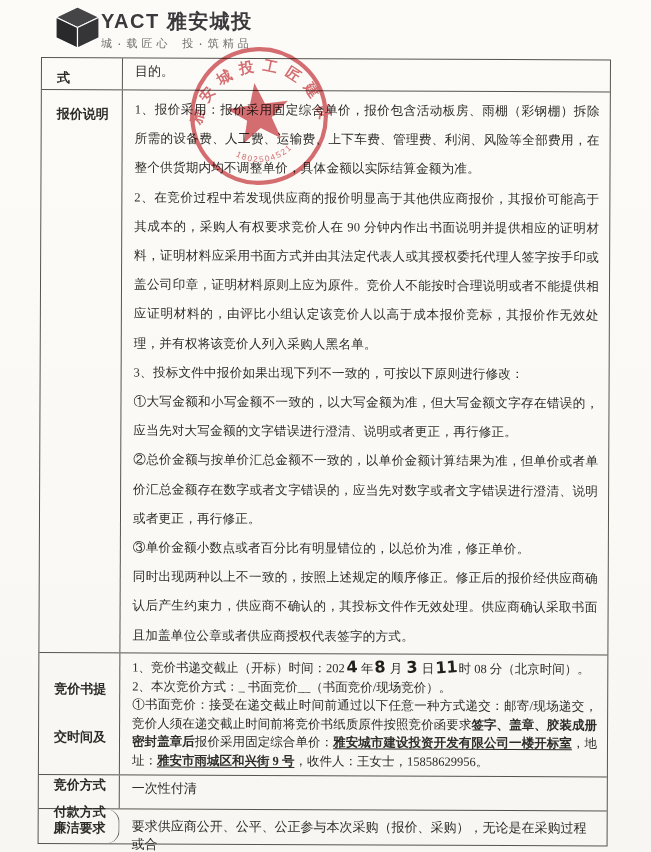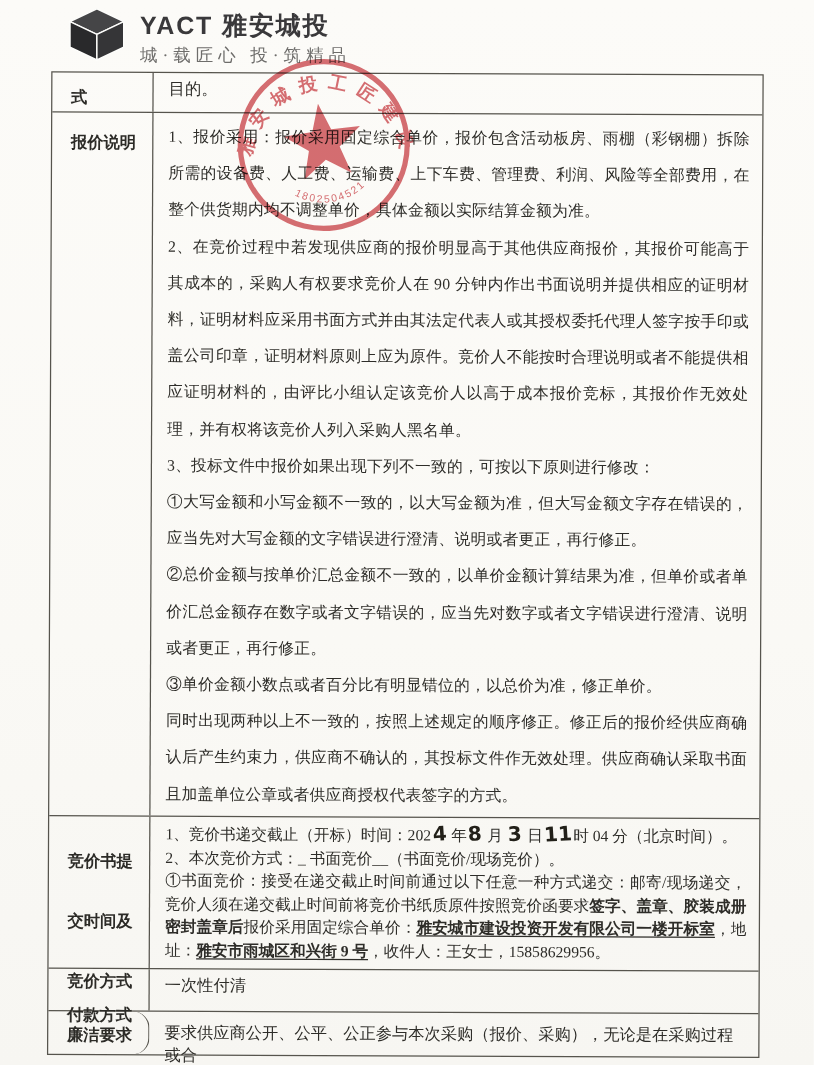--- a/index.html
+++ b/index.html
@@ -7,30 +7,30 @@
     width:651px;height:852px;
     background:#fcfbf8;
     font-family:"Liberation Serif","DejaVu Serif",serif;
     color:#2e2d29;
     overflow:hidden;
   }
   .scan-page{position:relative;width:651px;height:852px;
     background:linear-gradient(180deg,#fcfbf8 0%,#faf9f5 60%,#f7f6f2 100%);}
 
   
-  .logo-block{position:absolute;top:6px;left:54px;display:flex;align-items:flex-start;gap:11px;}
+  .logo-block{position:absolute;top:6px;left:54px;display:flex;align-items:flex-start;}
   .logo-cube{width:47px;height:43px;flex:0 0 auto;}
   .logo-text{padding-top:4px;}
   .logo-title{
     font-family:"Liberation Sans","DejaVu Sans",sans-serif;
     font-weight:bold;font-size:20px;letter-spacing:1.5px;color:#3a393b;line-height:22px;
   }
   .logo-tagline{
-    font-family:Liberation Serif, serif;
-    font-size:14px;color:#6e6d6b;letter-spacing:4px;margin-top:4px;
+    font-family:Liberation Mono, monospace;
+    font-size:11px;color:#6e6d6b;letter-spacing:4px;margin-top:4px;
   }
 
   
   .doc-table{
     position:absolute;top:57px;left:41px;width:570px;
     border:1.5px solid #56544d;
     transform:rotate(0.25deg);transform-origin:top left;
     box-sizing:border-box;
   }
   .t-row{display:flex;box-sizing:border-box;border-top:1px solid #56544d;}
@@ -116,21 +116,21 @@
         <p>①大写金额和小写金额不一致的，以大写金额为准，但大写金额文字存在错误的，应当先对大写金额的文字错误进行澄清、说明或者更正，再行修正。</p>
         <p>②总价金额与按单价汇总金额不一致的，以单价金额计算结果为准，但单价或者单价汇总金额存在数字或者文字错误的，应当先对数字或者文字错误进行澄清、说明或者更正，再行修正。</p>
         <p>③单价金额小数点或者百分比有明显错位的，以总价为准，修正单价。</p>
         <p>同时出现两种以上不一致的，按照上述规定的顺序修正。修正后的报价经供应商确认后产生约束力，供应商不确认的，其投标文件作无效处理。供应商确认采取书面且加盖单位公章或者供应商授权代表签字的方式。</p>
       </div>
     </div>
 
     <div class="t-row row-submit">
       <div class="cell-label">竞价书提交时间及竞价方式</div>
       <div class="cell-content">
-        <p><span>1、竞价书递交截止（开标）时间：202</span><span class="hw">4</span><span> 年</span><span class="hw">8</span><span> 月 </span><span class="hw">3</span><span> 日</span><span class="hw">11</span><span>时 04 分（北京时间）。</span></p>
+        <p><span>1、竞价书递交截止（开标）时间：202</span><span class="hw">4</span><span> 年</span><span class="hw">8</span><span> 月 </span><span class="hw">3</span><span> 日</span><span class="hw">11</span><span>时 08 分（北京时间）。</span></p>
         <p>2、本次竞价方式：_ 书面竞价__（书面竞价/现场竞价）。</p>
         <p><span>①书面竞价：接受在递交截止时间前通过以下任意一种方式递交：</span><span class="u">邮寄/现场递交</span><span>，竞价人须在递交截止时间前将竞价书纸质原件按照竞价函要求</span><span class="b">签字、盖章、胶装成册密封盖章后</span><span>报价采用固定综合单价：</span><span class="bu">雅安城市建设投资开发有限公司一楼开标室</span><span>，地址：</span><span class="bu">雅安市雨城区和兴街 9 号</span><span>，收件人：</span><span class="u">王女士，15858629956</span><span>。</span></p>
       </div>
     </div>
 
     <div class="t-row row-payment">
       <div class="cell-label">付款方式</div>
       <div class="cell-content">一次性付清</div>
     </div>
 

